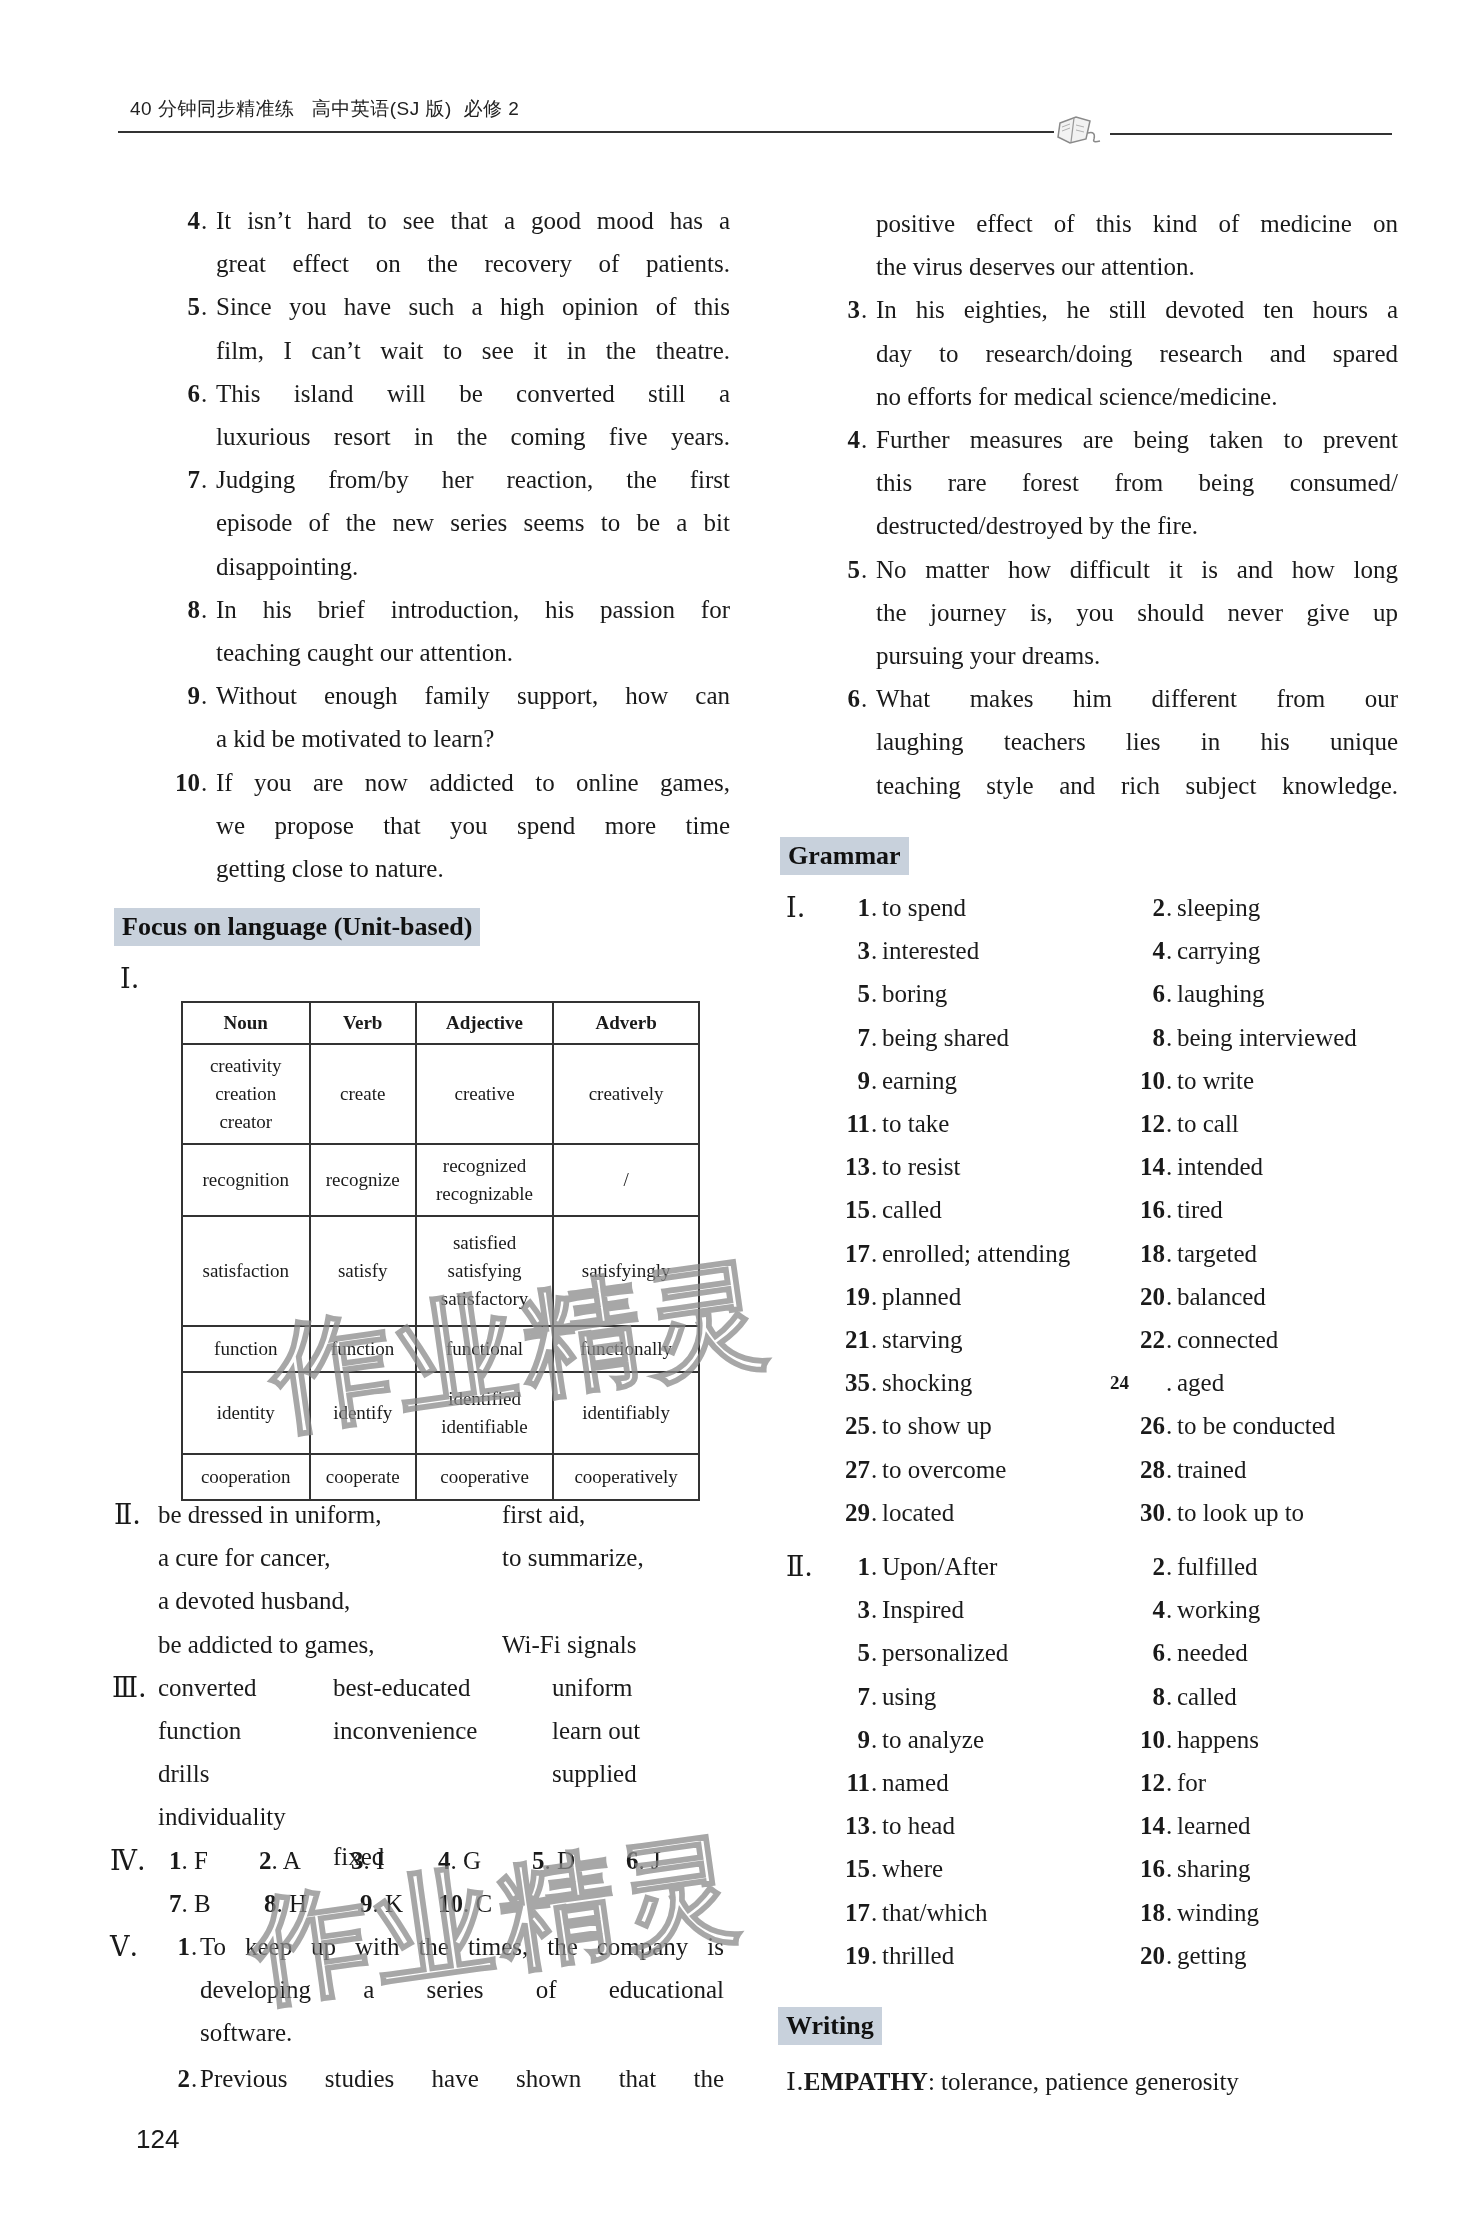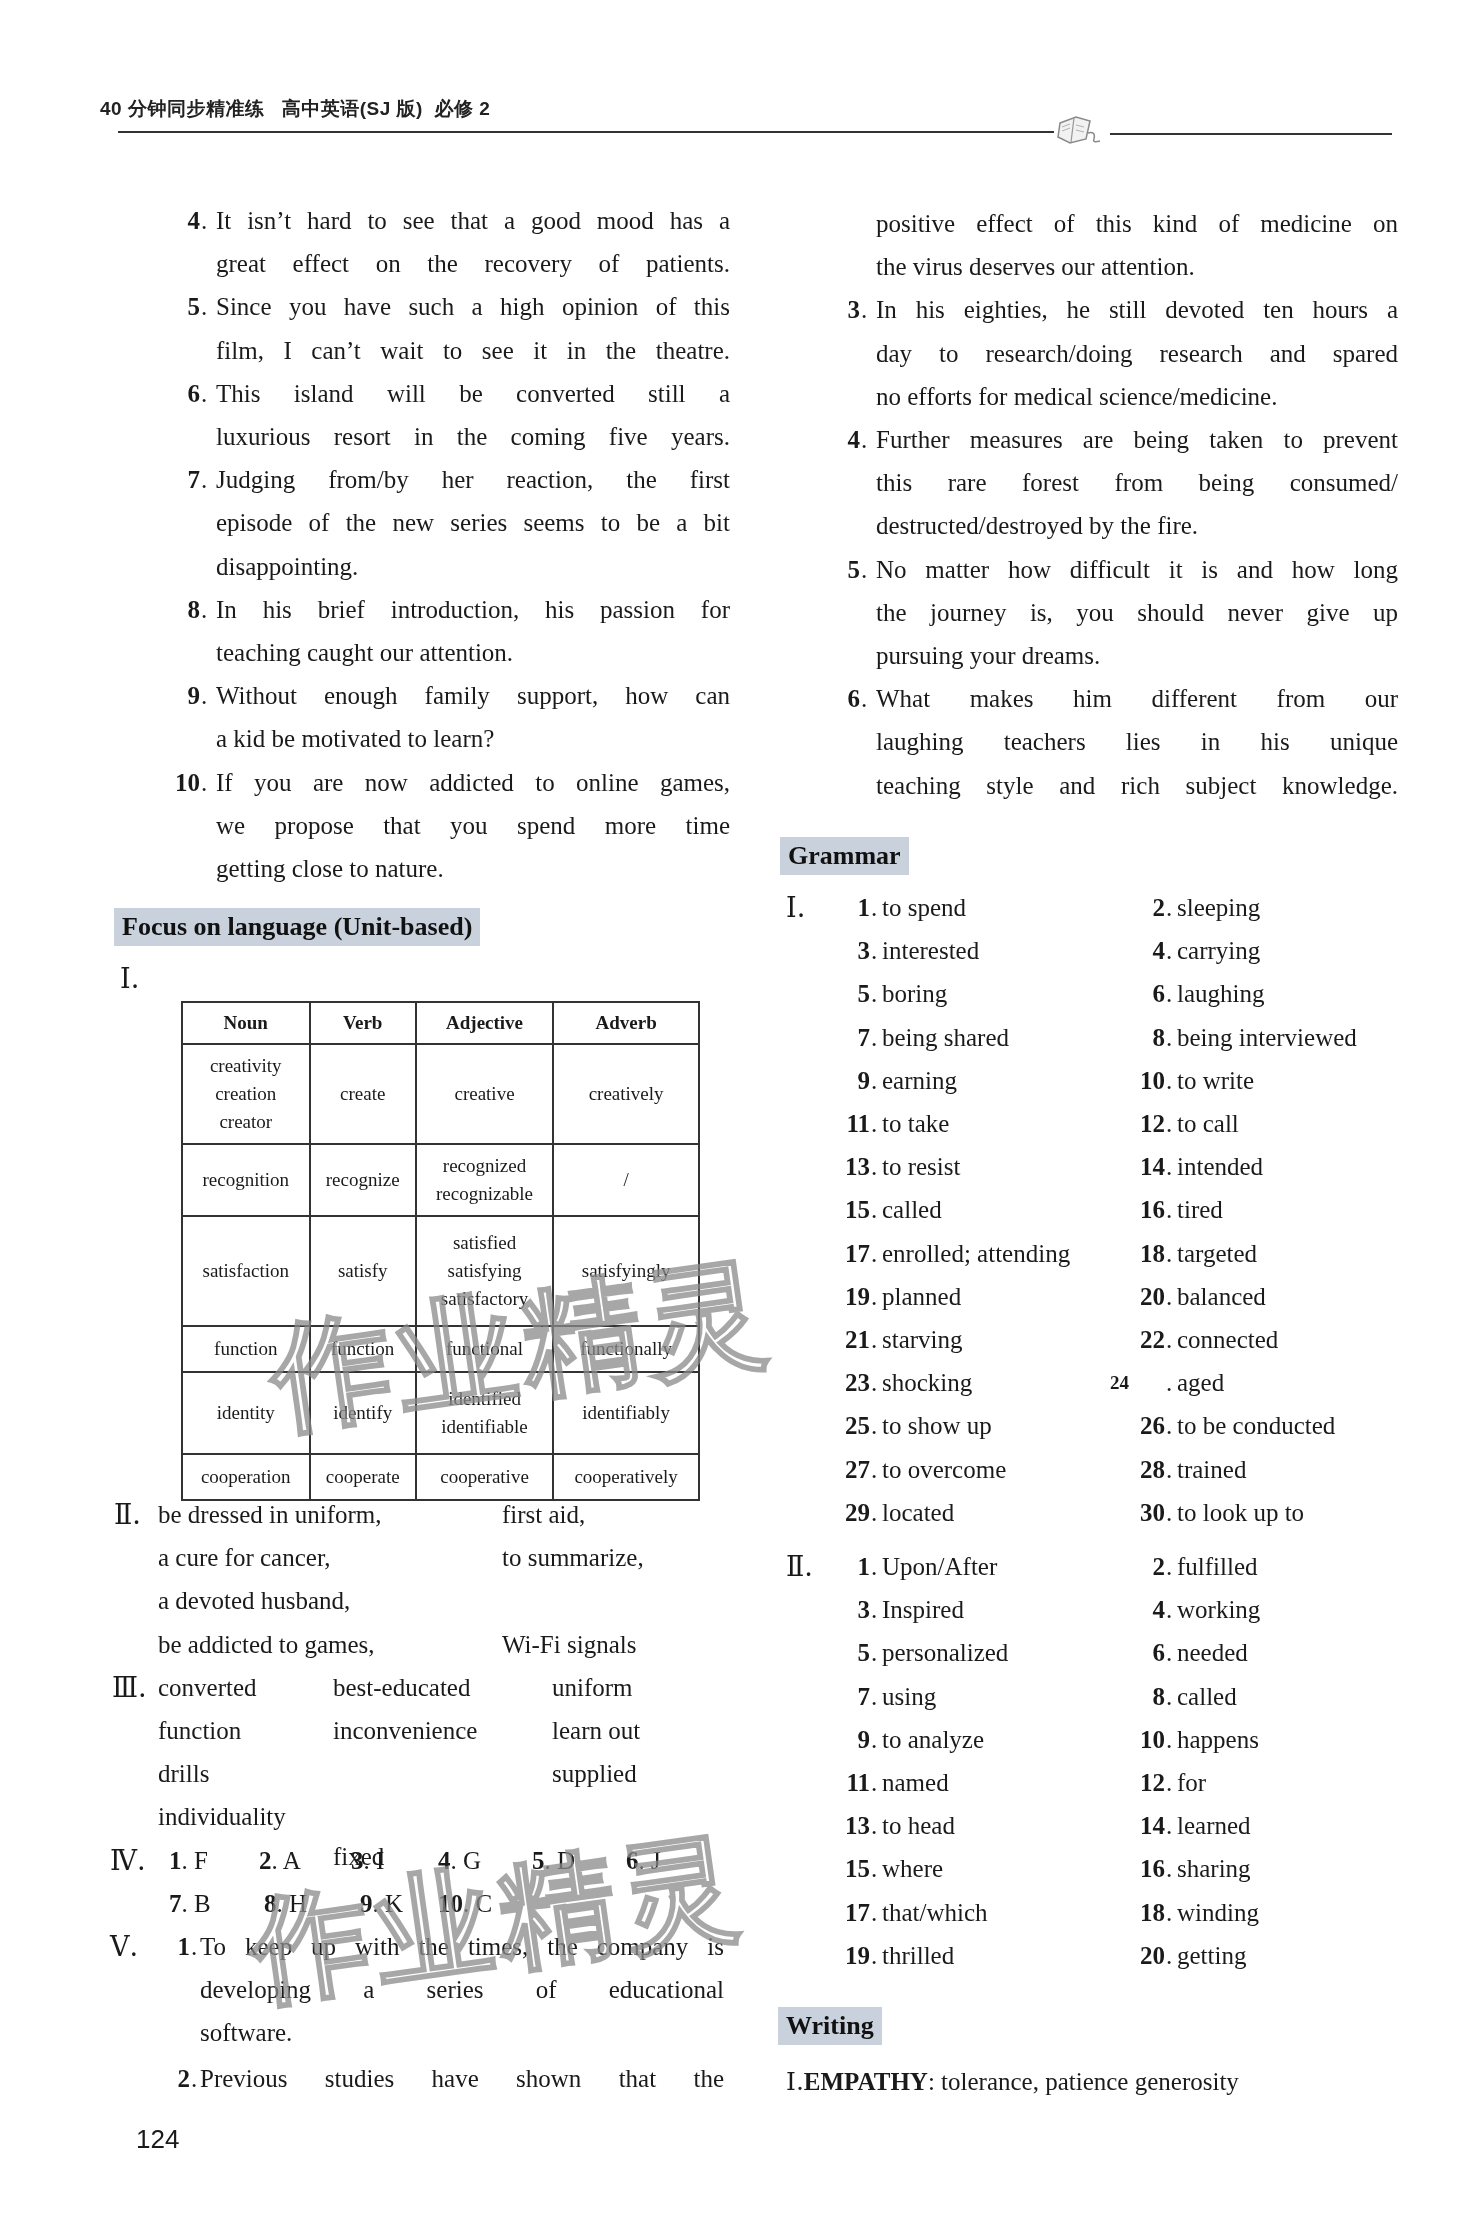--- a/index.html
+++ b/index.html
@@ -1,20 +1,20 @@
 <!DOCTYPE html>
 <html><head>
 <meta charset="utf-8">
 <style>
   html,body{margin:0;padding:0;background:#ffffff;}
   body{width:1462px;height:2230px;position:relative;overflow:hidden;
        font-family:"Liberation Serif","DejaVu Serif",serif;color:#1a1a1a;}
   .abs{position:absolute;}
-  .hdr-text{left:100px;top:96px;font-family:"Liberation Sans","DejaVu Sans",sans-serif;
-            font-weight:bold;font-size:19px;letter-spacing:0.5px;color:#222;white-space:pre;}
+  .hdr-text{left:130px;top:96px;font-family:"Liberation Sans","DejaVu Sans",sans-serif;
+            font-weight:normal;font-size:19px;letter-spacing:0.5px;color:#222;white-space:pre;}
   .hdr-line{height:2px;background:#333;}
   .num{position:absolute;font-weight:bold;text-align:right;}
   .item-line{position:absolute;height:43px;font-size:25px;line-height:43px;white-space:nowrap;}
   .heading{position:absolute;background:#c8d1dc;font-weight:bold;font-size:26px;
            line-height:38px;padding:0 8px;color:#111;}
   .roman{position:absolute;font-size:27px;line-height:43px;font-family:"DejaVu Serif",serif;}
   table.wt{position:absolute;left:181px;top:1001px;width:519px;border-collapse:collapse;
            font-size:19px;line-height:28px;}
   table.wt td,table.wt th{border:2px solid #333;text-align:center;vertical-align:middle;padding:0 2px;}
   table.wt th{font-weight:bold;height:40px;font-size:19px;}
@@ -310,21 +310,21 @@
     <div class="item-line" style="left:882px;top:1274.8px;">planned</div>
     <div class="num" style="left:1115px;top:1274.8px;width:50px;font-size:25px;line-height:43px;">20</div>
     <div class="item-line" style="left:1166px;top:1274.8px;">.</div>
     <div class="item-line" style="left:1177px;top:1274.8px;">balanced</div>
     <div class="num" style="left:820px;top:1318px;width:50px;font-size:25px;line-height:43px;">21</div>
     <div class="item-line" style="left:871px;top:1318px;">.</div>
     <div class="item-line" style="left:882px;top:1318px;">starving</div>
     <div class="num" style="left:1115px;top:1318px;width:50px;font-size:25px;line-height:43px;">22</div>
     <div class="item-line" style="left:1166px;top:1318px;">.</div>
     <div class="item-line" style="left:1177px;top:1318px;">connected</div>
-    <div class="num" style="left:820px;top:1361.2px;width:50px;font-size:25px;line-height:43px;">23</div>
+    <div class="num" style="left:820px;top:1361.2px;width:50px;font-size:25px;line-height:43px;">35</div>
     <div class="item-line" style="left:871px;top:1361.2px;">.</div>
     <div class="item-line" style="left:882px;top:1361.2px;">shocking</div>
     <div class="num" style="left:1079px;top:1361.2px;width:50px;font-size:19px;line-height:43px;">24</div>
     <div class="item-line" style="left:1166px;top:1361.2px;">.</div>
     <div class="item-line" style="left:1177px;top:1361.2px;">aged</div>
     <div class="num" style="left:820px;top:1404.4px;width:50px;font-size:25px;line-height:43px;">25</div>
     <div class="item-line" style="left:871px;top:1404.4px;">.</div>
     <div class="item-line" style="left:882px;top:1404.4px;">to show up</div>
     <div class="num" style="left:1115px;top:1404.4px;width:50px;font-size:25px;line-height:43px;">26</div>
     <div class="item-line" style="left:1166px;top:1404.4px;">.</div>

